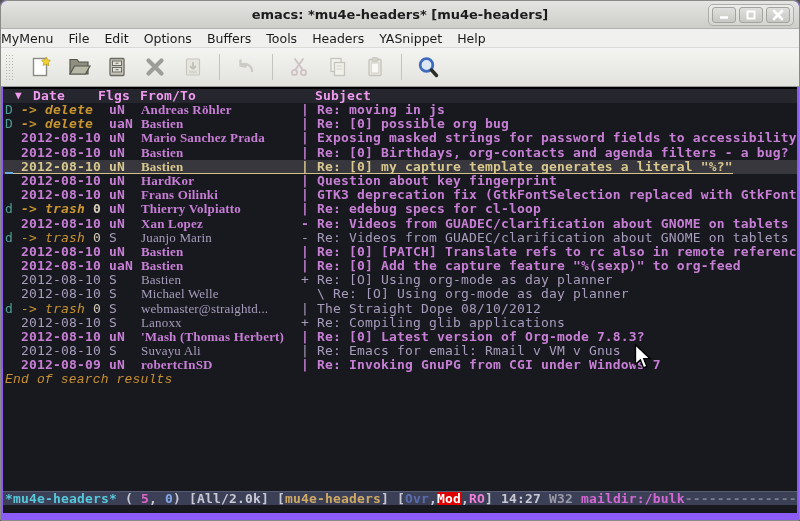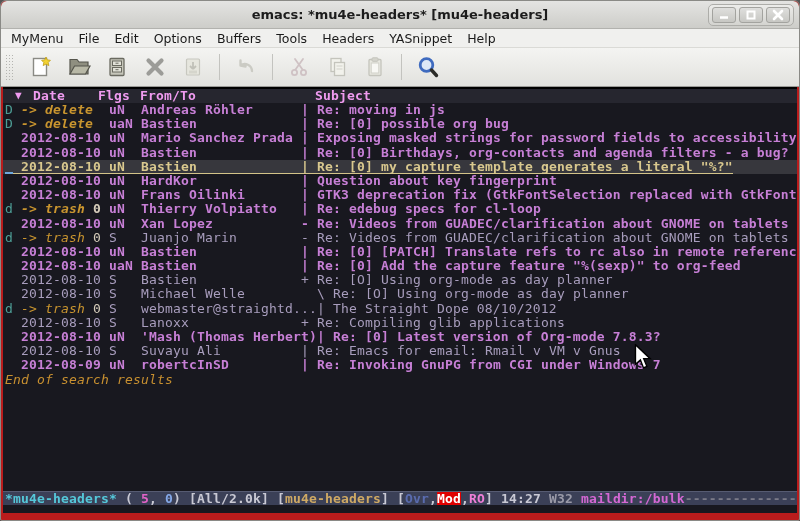--- a/index.html
+++ b/index.html
@@ -1,19 +1,19 @@
 <!DOCTYPE html>
 <html><head>
 <meta charset="utf-8">
 <style>
   * { margin:0; padding:0; box-sizing:border-box; }
   html,body { background:#555; }
   .window {
     position:relative; width:800px; height:521px;
-    background:#b91c1c; border:1px solid #8a8a86; border-radius:6px 6px 2px 2px;
+    background:#8b5cf6; border:1px solid #8a8a86; border-radius:6px 6px 2px 2px;
     overflow:hidden; font-family:"DejaVu Sans", sans-serif;
   }
   
   .titlebar {
     position:absolute; top:0; left:0; right:0; height:28px;
     background:linear-gradient(#e4e4e2,#cdcdc9);
     border-bottom:1px solid #b2b2ae; border-radius:6px 6px 0 0;
   }
   .title-text {
     position:absolute; left:0; right:0; top:6px; text-align:center;
@@ -26,21 +26,21 @@
   }
   .win-btn {
     width:24px; height:16px; border:1px solid #a3a39f; border-radius:3px;
     background:linear-gradient(#dfdfdd,#c7c7c3);
     display:flex; align-items:center; justify-content:center;
   }
   
   .menubar {
     position:absolute; top:28px; left:0; right:0; height:19px;
     background:#f0f0ee; border-bottom:1px solid #dadad6;
-    display:flex; align-items:center; padding-left:10px;
+    display:flex; align-items:center; padding-left:0;
   }
   .menu-item { font-size:12.5px; color:#1a1a1a; margin-right:15px; white-space:nowrap; }
   
   .toolbar {
     position:absolute; top:47px; left:0; right:0; height:39px;
     background:linear-gradient(#f4f4f2,#e2e2de);
     border-bottom:1px solid #9a9a96;
     display:flex; align-items:center; padding-left:4px;
   }
   .tb-handle {
@@ -65,28 +65,28 @@
   .row {
     height:14.2px; line-height:14.2px; white-space:pre;
     position:relative; padding-left:2px; overflow:hidden;
   }
   .row.unread { color:#c77fd6; font-weight:bold; }
   .row.read   { color:#a89dbd; font-weight:normal; }
   .line { display:inline-block; height:14px; }
   .r-mark  { display:inline-block; width:16px; color:#4e9e96; font-weight:normal; font-style:normal; }
   .r-date  { display:inline-block; width:88px; }
   .r-flags { display:inline-block; width:32px; }
-  .r-from  { display:inline-block; min-width:160px; }
+  .r-from  { display:inline-block; min-width:160px;font-family:Liberation Serif, serif; }
   .mk-target { color:#c9952f; font-style:italic; }
   .mk-zero   { color:#d6cdbb; font-style:normal; }
   .row.current { background:#37373d; }
   .row.current .line { border-bottom:1px solid #d3c389; }
   .row.current, .row.current span { color:#d9c88e !important; font-weight:bold; }
   .caret { position:absolute; left:2px; top:12px; width:8px; height:2px; background:#6fa8dc; }
-  .eos { padding-left:2px; height:14.2px; line-height:14.2px; color:#c89030; font-style:italic; white-space:pre; }
+  .eos { padding-left:2px; height:14.2px; line-height:14.2px; color:#c89030; font-style:italic; white-space:pre;font-family:Liberation Mono, monospace; }
   
   .modeline {
     position:absolute; left:0; right:0; bottom:8px; height:14px;
     background:#3b4057; border-top:1px solid #565b72;
     white-space:pre; overflow:hidden; padding-left:2px;
     font-weight:bold; line-height:13px;
   }
   .modeline span { display:inline-block; line-height:13px; }
   .pointer { position:absolute; left:633px; top:343px; z-index:50; }
 </style>

